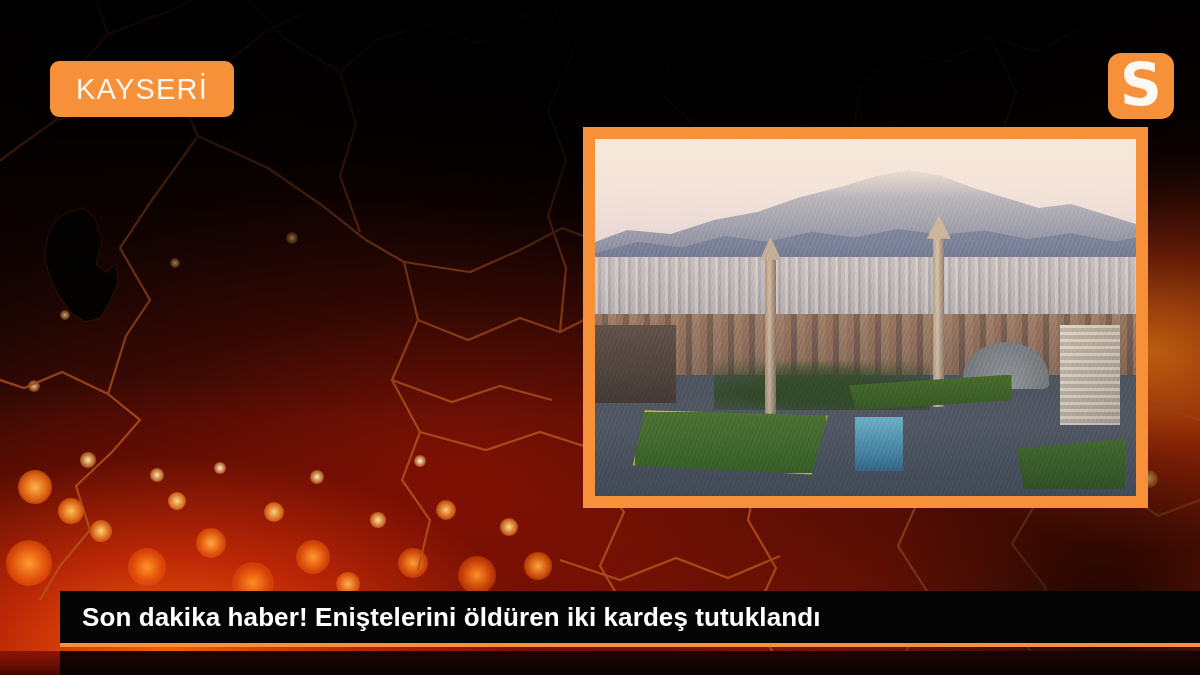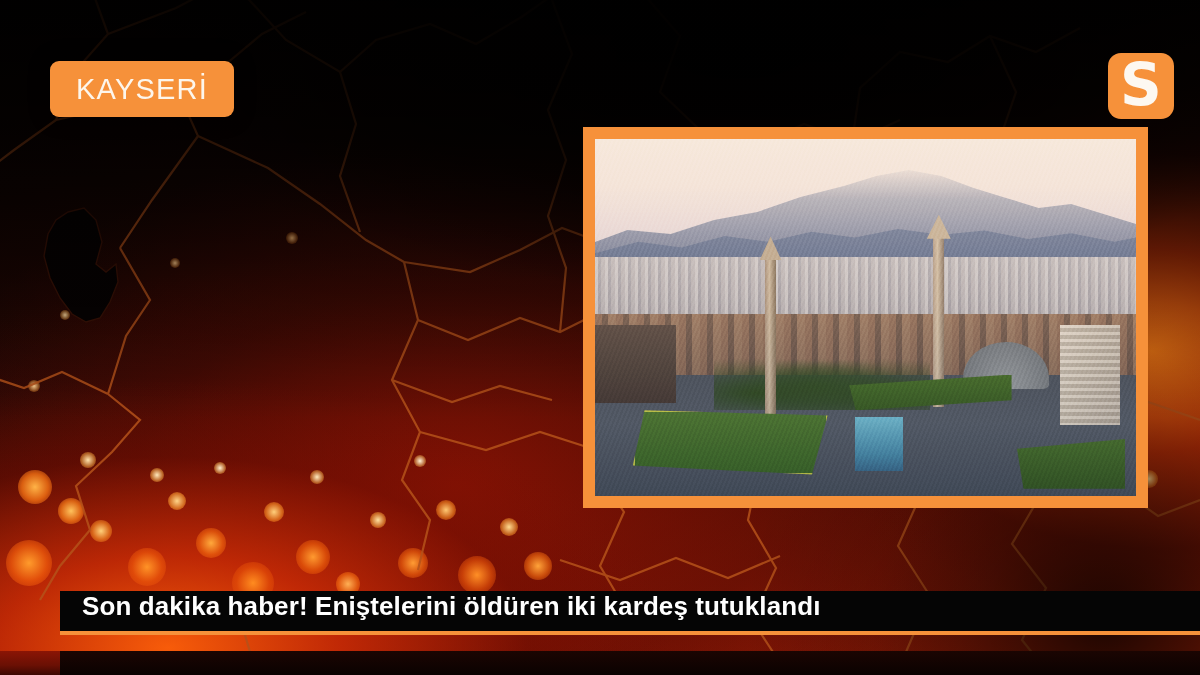--- a/index.html
+++ b/index.html
@@ -148,24 +148,24 @@
   .ph-grain { position:absolute; inset:0;
     background:
       repeating-linear-gradient(112deg, rgba(255,255,255,0.035) 0 2px, rgba(0,0,0,0.035) 2px 4px);
     mix-blend-mode:overlay; }
   .ph-warm { position:absolute; inset:0;
     background:linear-gradient(180deg, rgba(255,196,140,0.14) 0%, rgba(255,150,90,0.05) 45%, rgba(10,20,40,0.16) 100%); }
 
   
   #headline-bar {
     position:absolute; left:60px; top:591px;
-    width:1140px; height:44px;
+    width:1140px; height:56px;
     background:#050505;
     border-bottom:4px solid #f6913a;
-    display:flex; align-items:flex-start;
+    display:flex; align-items:center;
   }
   #headline-bar .text {
     padding-left:22px;
     color:#ffffff;
     font-size:26px;
     font-weight:bold;
     letter-spacing:0.1px;
     white-space:nowrap;
     font-family:"Liberation Sans", sans-serif;
   }

